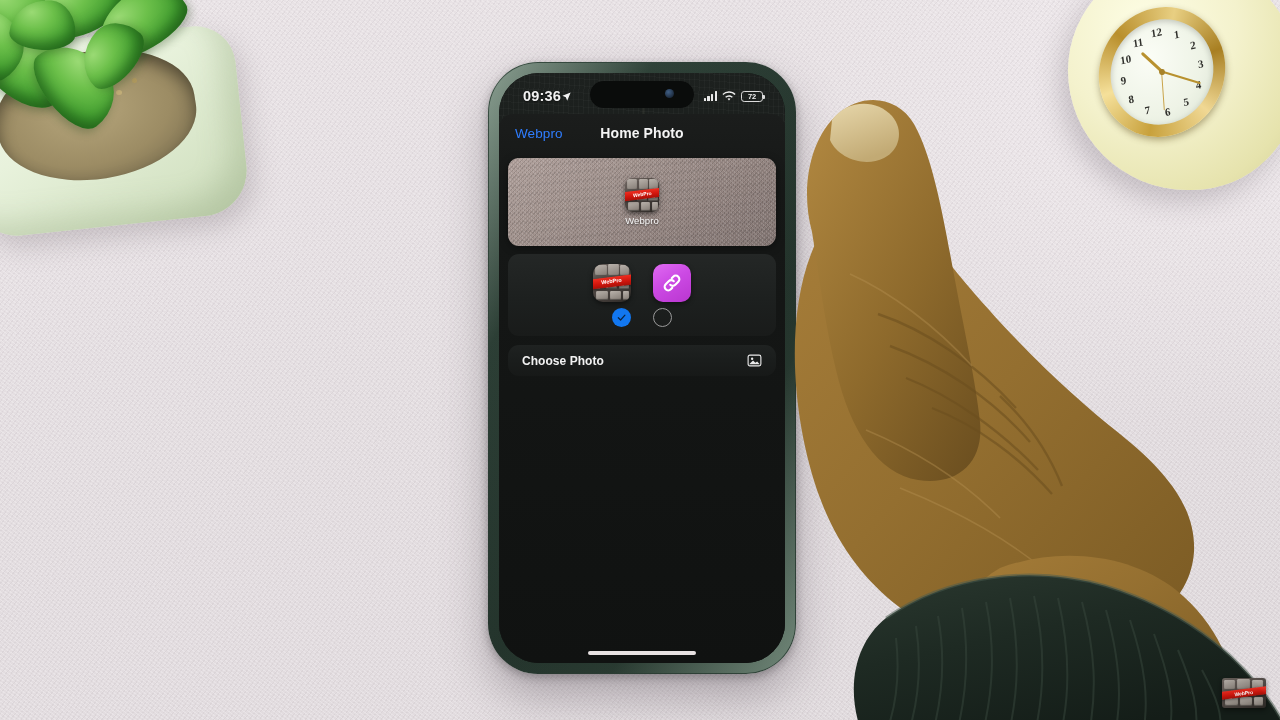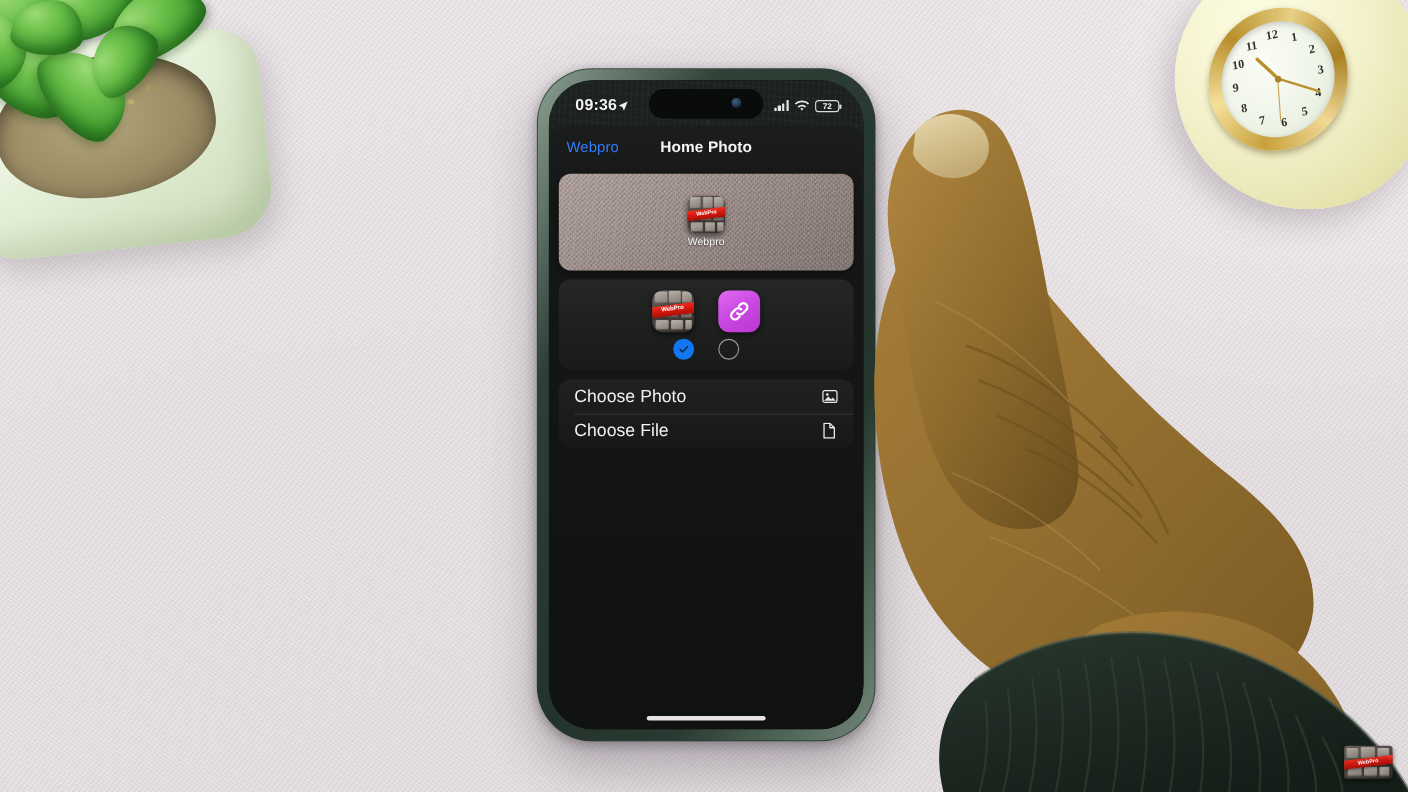--- a/index.html
+++ b/index.html
@@ -231,21 +231,21 @@
     background:linear-gradient(180deg,#1f2221 0%,#1a1d1c 50%,#171918 100%);
   }
   .action-row {
     height:31px; display:flex; align-items:center; justify-content:space-between;
     padding:0 14px; position:relative;
   }
   .action-row + .action-row::before {
     content:""; position:absolute; left:14px; right:0; top:0; height:1px;
     background:rgba(255,255,255,.10);
   }
-  .action-label { font-size:16px; color:#f2f2f2; letter-spacing:.05px; }
+  .action-label { font-size:12px; color:#f2f2f2; letter-spacing:.05px;font-weight:bold; }
   .action-ic { width:15px; height:14px; color:#e9e9e9; display:flex; align-items:center; }
 
   
   #home-ind {
     position:absolute; left:50%; bottom:8px; transform:translateX(-50%);
     width:108px; height:4px; border-radius:3px;
     background:#e8e2e2; z-index:9;
   }
 
   
@@ -411,29 +411,20 @@
         <div class="action-row">
           <span class="action-label">Choose Photo</span>
           <span class="action-ic">
             <svg width="15" height="13" viewBox="0 0 24 22">
               <rect x="1.2" y="2" width="21.6" height="18" rx="3" fill="none" stroke="#eaeaea" stroke-width="1.9"></rect>
               <circle cx="8" cy="8" r="2" fill="#eaeaea"></circle>
               <path d="M3 17.5 9.5 11l4 4 3-2.5 4.3 5z" fill="#eaeaea"></path>
             </svg>
           </span>
         </div>
-        <div class="action-row">
-          <span class="action-label">Choose File</span>
-          <span class="action-ic">
-            <svg width="13" height="15" viewBox="0 0 20 24">
-              <path d="M3 1.4h8.6L18 7.8V22.6H3z" fill="none" stroke="#eaeaea" stroke-width="1.9" stroke-linejoin="round"></path>
-              <path d="M11.6 1.4v6.4H18" fill="none" stroke="#eaeaea" stroke-width="1.9" stroke-linejoin="round"></path>
-            </svg>
-          </span>
-        </div>
       </div>
 
     </div>
 
     <div id="home-ind"></div>
   </div>
 </div>
 
 <div id="hand">
   <svg width="600" height="650" viewBox="0 0 600 650">

